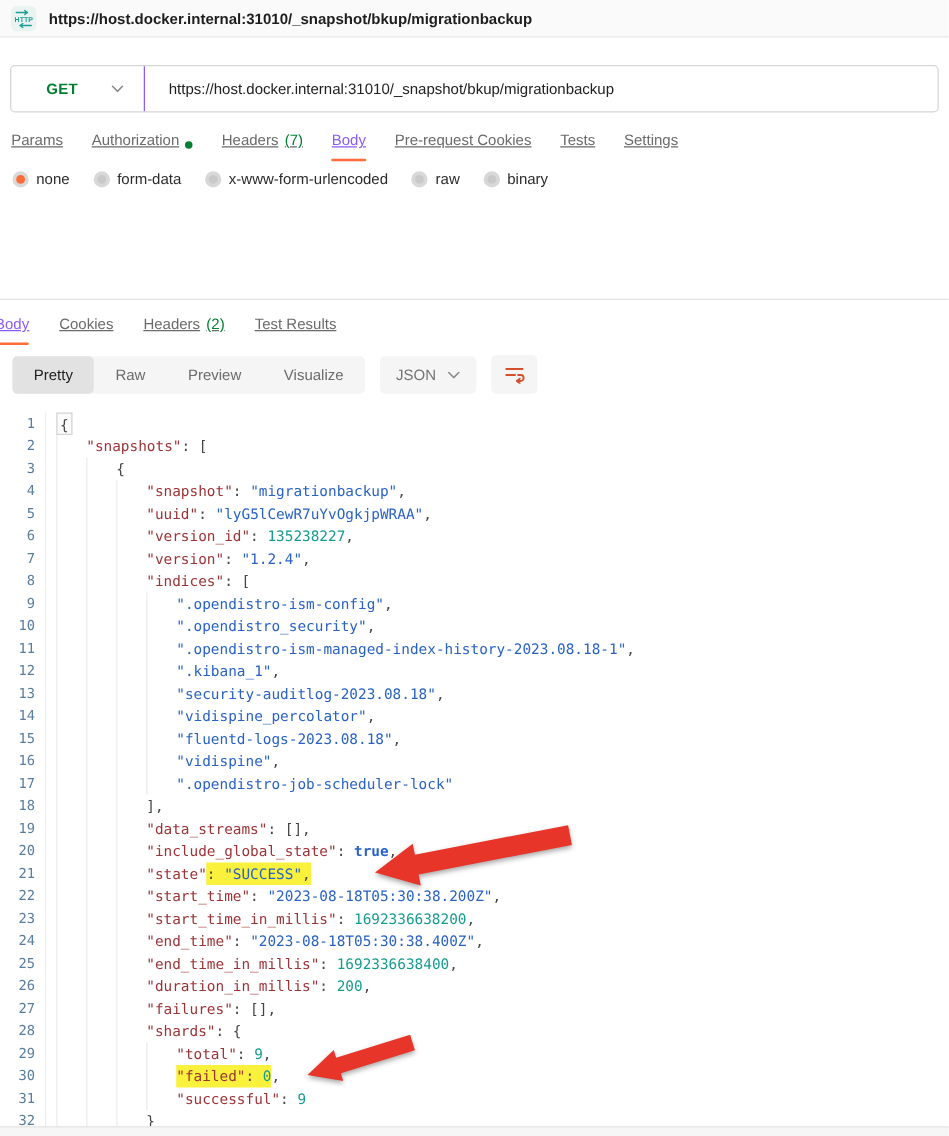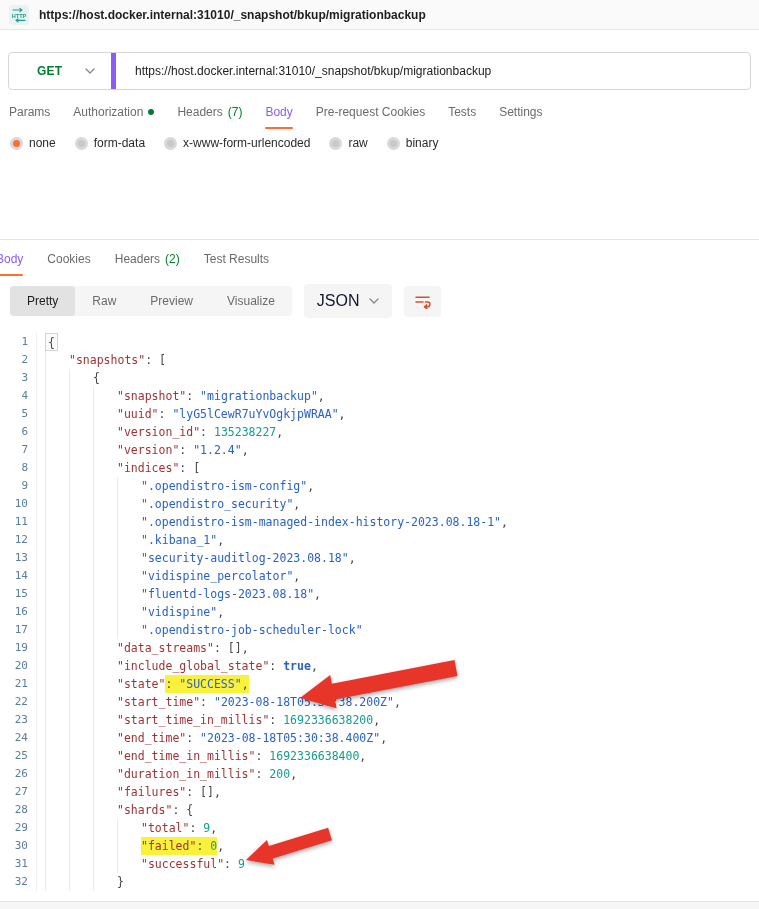--- a/index.html
+++ b/index.html
@@ -11,30 +11,30 @@
   .tabbar { height:30px; background:#fafafa; border-bottom:1px solid #e7e7e7;
             display:flex; align-items:center; padding-left:9px; gap:10px; }
   .http-badge { width:20px; height:20px; border-radius:4px; background:#e9f3f2;
                 display:flex; align-items:center; justify-content:center; flex:none; }
   .tab-title { font-size:12px; font-weight:700; color:#1e1e1e; }
 
   
   .url-row { margin:22px 8px 0 8px; height:38px; border:1px solid #d6d6d6;
              border-radius:4px; display:flex; align-items:stretch; }
   .method { width:107px; display:flex; align-items:center; justify-content:space-between;
-            padding:0 16px 0 28px; cursor:pointer; border-right:5px solid #8b5cf6; }
+            padding:0 16px 0 28px; cursor:pointer; border-right:1px solid #8b5cf6; }
   .method-label { font-size:12px; font-weight:700; color:var(--method-get,#007f31); letter-spacing:.2px; }
   .chev { width:10px; height:6px; flex:none; }
   .url-input { flex:1; border:0; outline:0; background:transparent; padding-left:19px;
                font-size:12px; color:#212121; font-family:"Liberation Sans",sans-serif; }
 
   
   .req-tabs { margin-top:11px; padding:0 9px; display:flex; gap:23px; font-size:12px; }
   .tab-item { position:relative; color:#6b6b6b; padding:4px 0 10px 0; cursor:pointer;
-              display:flex; align-items:center; gap:5px; }
+              display:flex; align-items:flex-end; gap:5px;text-decoration:underline; }
   .tab-item.active { color:#8b5cf6; }
   .tab-item.active::after { content:""; position:absolute; left:0; right:0; bottom:0;
               height:2px; background:var(--accent,#ff6c37); border-radius:2px; }
   .tab-count { color:var(--green,#007f31); }
   .auth-dot { width:6px; height:6px; border-radius:50%; background:var(--green,#007f31); }
 
   
   .body-modes { margin:7px 0 0 10px; display:flex; gap:19px; align-items:flex-end; font-size:12px; }
   .mode { display:flex; align-items:center; gap:6px; cursor:pointer; color:#2b2b2b; }
   .radio { width:13px; height:13px; border-radius:50%; background:#d8d8d8;
@@ -47,21 +47,21 @@
 
   
   .resp-tabs { margin-left:-4px; padding-top:8px; display:flex; gap:24px; font-size:12px; }
 
   
   .viewbar { margin:8px 0 0 10px; display:flex; gap:12px; align-items:center; }
   .segmented { background:#f5f5f5; border-radius:4px; display:flex; }
   .seg { padding:8px 17px; font-size:12px; color:#6b6b6b; border-radius:4px; cursor:pointer; }
   .seg.active { background:#e2e2e2; color:#212121; }
   .lang-select { background:#f5f5f5; border-radius:4px; padding:8px 13px; display:flex;
-                 align-items:center; gap:9px; font-size:16px; color:#0f172a; cursor:pointer; }
+                 align-items:center; gap:9px; font-size:12px; color:#737373; cursor:pointer; }
   .wrap-btn { background:#f5f5f5; border-radius:4px; width:37px; height:31px;
               display:flex; align-items:center; justify-content:center; cursor:pointer; }
 
   
   .code { margin-top:15px; padding-left:6px; position:relative;
           font-family:"DejaVu Sans Mono", monospace; font-size:11.5px; }
   .cl { display:flex; height:18px; line-height:18px; white-space:pre; }
   .ln { flex:0 0 30px; text-align:right; padding-right:8px; color:var(--line-number,#5a7d9f);
         font-size:11px; user-select:none; }
   .cd { border-left:1px solid #efefef; padding-left:8px; display:flex; align-items:stretch; }
@@ -217,20 +217,21 @@
     <div class="cl"><span class="ln">8</span><span class="cd"><span class="ig"></span><span class="ig"></span><span class="ig"></span><span class="t-k">"indices"</span><span class="t-p">: [</span></span></div>
     <div class="cl"><span class="ln">9</span><span class="cd"><span class="ig"></span><span class="ig"></span><span class="ig"></span><span class="ig"></span><span class="t-s">".opendistro-ism-config"</span><span class="t-p">,</span></span></div>
     <div class="cl"><span class="ln">10</span><span class="cd"><span class="ig"></span><span class="ig"></span><span class="ig"></span><span class="ig"></span><span class="t-s">".opendistro_security"</span><span class="t-p">,</span></span></div>
     <div class="cl"><span class="ln">11</span><span class="cd"><span class="ig"></span><span class="ig"></span><span class="ig"></span><span class="ig"></span><span class="t-s">".opendistro-ism-managed-index-history-2023.08.18-1"</span><span class="t-p">,</span></span></div>
     <div class="cl"><span class="ln">12</span><span class="cd"><span class="ig"></span><span class="ig"></span><span class="ig"></span><span class="ig"></span><span class="t-s">".kibana_1"</span><span class="t-p">,</span></span></div>
     <div class="cl"><span class="ln">13</span><span class="cd"><span class="ig"></span><span class="ig"></span><span class="ig"></span><span class="ig"></span><span class="t-s">"security-auditlog-2023.08.18"</span><span class="t-p">,</span></span></div>
     <div class="cl"><span class="ln">14</span><span class="cd"><span class="ig"></span><span class="ig"></span><span class="ig"></span><span class="ig"></span><span class="t-s">"vidispine_percolator"</span><span class="t-p">,</span></span></div>
     <div class="cl"><span class="ln">15</span><span class="cd"><span class="ig"></span><span class="ig"></span><span class="ig"></span><span class="ig"></span><span class="t-s">"fluentd-logs-2023.08.18"</span><span class="t-p">,</span></span></div>
     <div class="cl"><span class="ln">16</span><span class="cd"><span class="ig"></span><span class="ig"></span><span class="ig"></span><span class="ig"></span><span class="t-s">"vidispine"</span><span class="t-p">,</span></span></div>
     <div class="cl"><span class="ln">17</span><span class="cd"><span class="ig"></span><span class="ig"></span><span class="ig"></span><span class="ig"></span><span class="t-s">".opendistro-job-scheduler-lock"</span></span></div>
+    <div class="cl"><span class="ln">18</span><span class="cd"><span class="ig"></span><span class="ig"></span><span class="ig"></span><span class="t-p">],</span></span></div>
     <div class="cl"><span class="ln">19</span><span class="cd"><span class="ig"></span><span class="ig"></span><span class="ig"></span><span class="t-k">"data_streams"</span><span class="t-p">: [],</span></span></div>
     <div class="cl"><span class="ln">20</span><span class="cd"><span class="ig"></span><span class="ig"></span><span class="ig"></span><span class="t-k">"include_global_state"</span><span class="t-p">: </span><span class="t-b">true</span><span class="t-p">,</span></span></div>
     <div class="cl"><span class="ln">21</span><span class="cd"><span class="ig"></span><span class="ig"></span><span class="ig"></span><span class="t-k">"state"</span><span class="hl"><span class="t-p">: </span><span class="t-s">"SUCCESS"</span><span class="t-p">,</span></span></span></div>
     <div class="cl"><span class="ln">22</span><span class="cd"><span class="ig"></span><span class="ig"></span><span class="ig"></span><span class="t-k">"start_time"</span><span class="t-p">: </span><span class="t-s">"2023-08-18T05:30:38.200Z"</span><span class="t-p">,</span></span></div>
     <div class="cl"><span class="ln">23</span><span class="cd"><span class="ig"></span><span class="ig"></span><span class="ig"></span><span class="t-k">"start_time_in_millis"</span><span class="t-p">: </span><span class="t-n">1692336638200</span><span class="t-p">,</span></span></div>
     <div class="cl"><span class="ln">24</span><span class="cd"><span class="ig"></span><span class="ig"></span><span class="ig"></span><span class="t-k">"end_time"</span><span class="t-p">: </span><span class="t-s">"2023-08-18T05:30:38.400Z"</span><span class="t-p">,</span></span></div>
     <div class="cl"><span class="ln">25</span><span class="cd"><span class="ig"></span><span class="ig"></span><span class="ig"></span><span class="t-k">"end_time_in_millis"</span><span class="t-p">: </span><span class="t-n">1692336638400</span><span class="t-p">,</span></span></div>
     <div class="cl"><span class="ln">26</span><span class="cd"><span class="ig"></span><span class="ig"></span><span class="ig"></span><span class="t-k">"duration_in_millis"</span><span class="t-p">: </span><span class="t-n">200</span><span class="t-p">,</span></span></div>
     <div class="cl"><span class="ln">27</span><span class="cd"><span class="ig"></span><span class="ig"></span><span class="ig"></span><span class="t-k">"failures"</span><span class="t-p">: [],</span></span></div>
     <div class="cl"><span class="ln">28</span><span class="cd"><span class="ig"></span><span class="ig"></span><span class="ig"></span><span class="t-k">"shards"</span><span class="t-p">: {</span></span></div>

